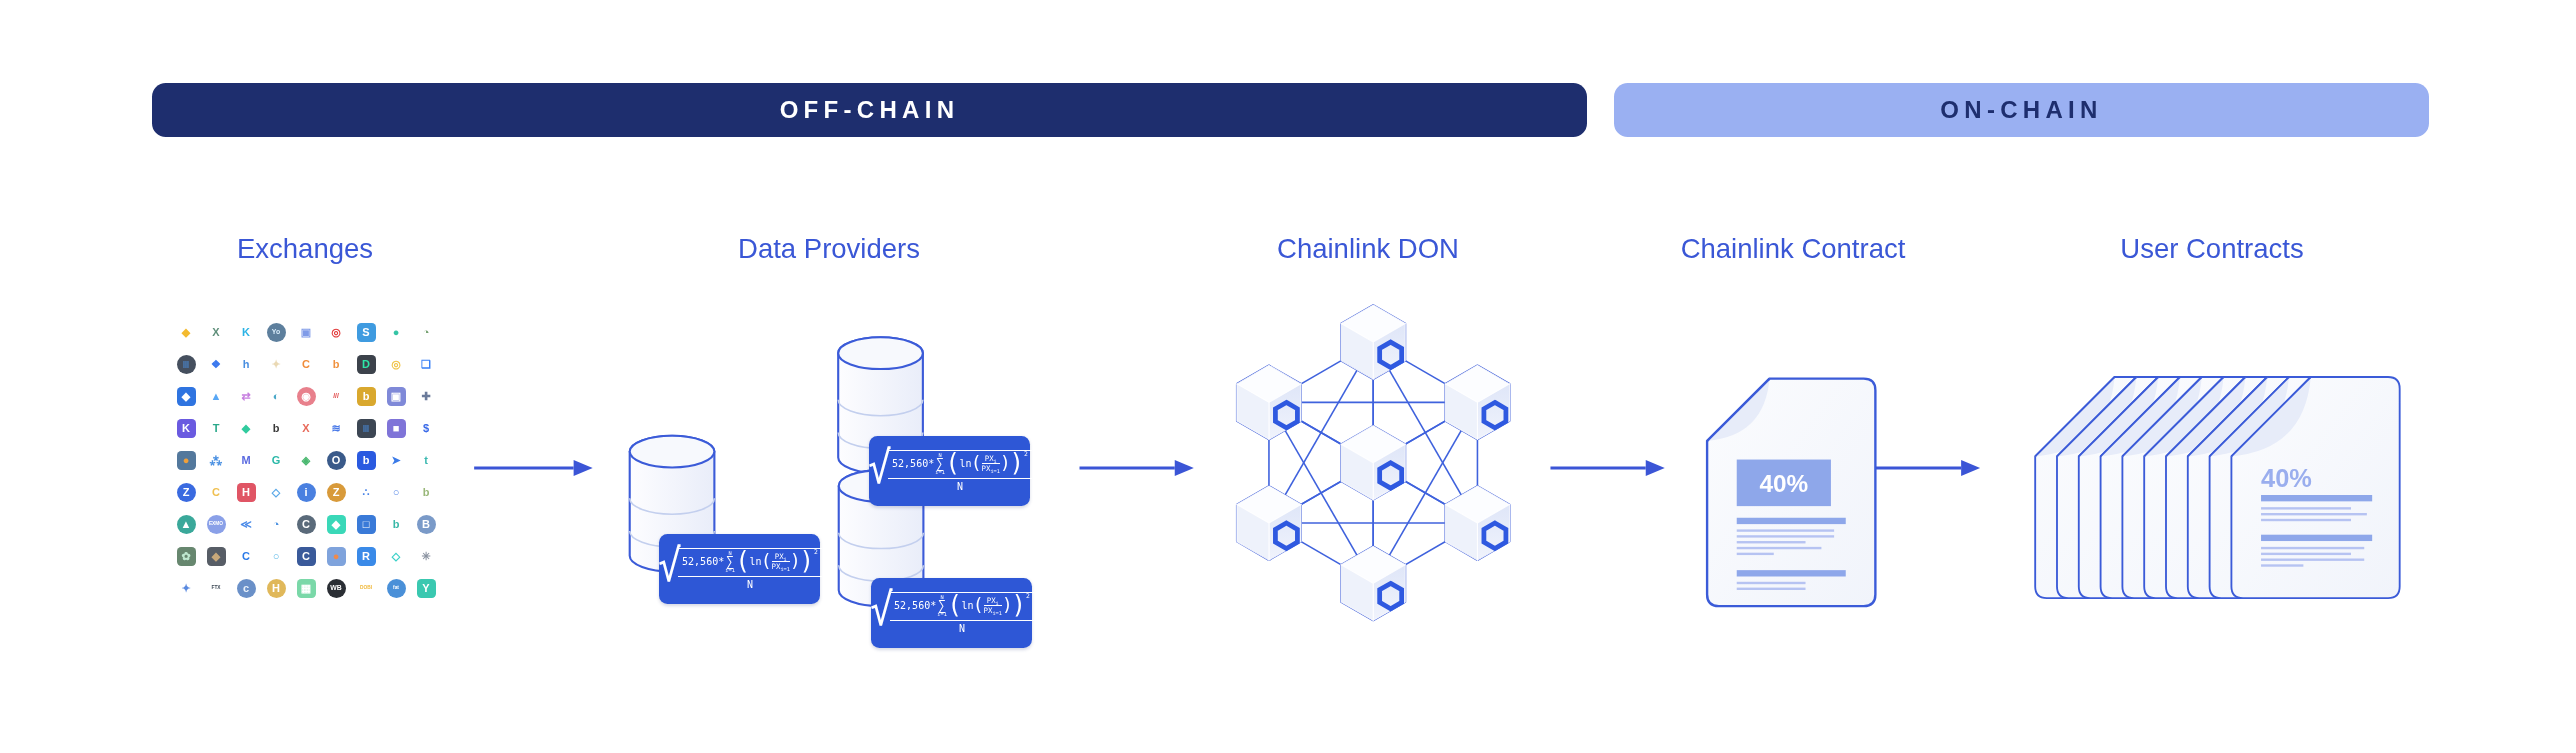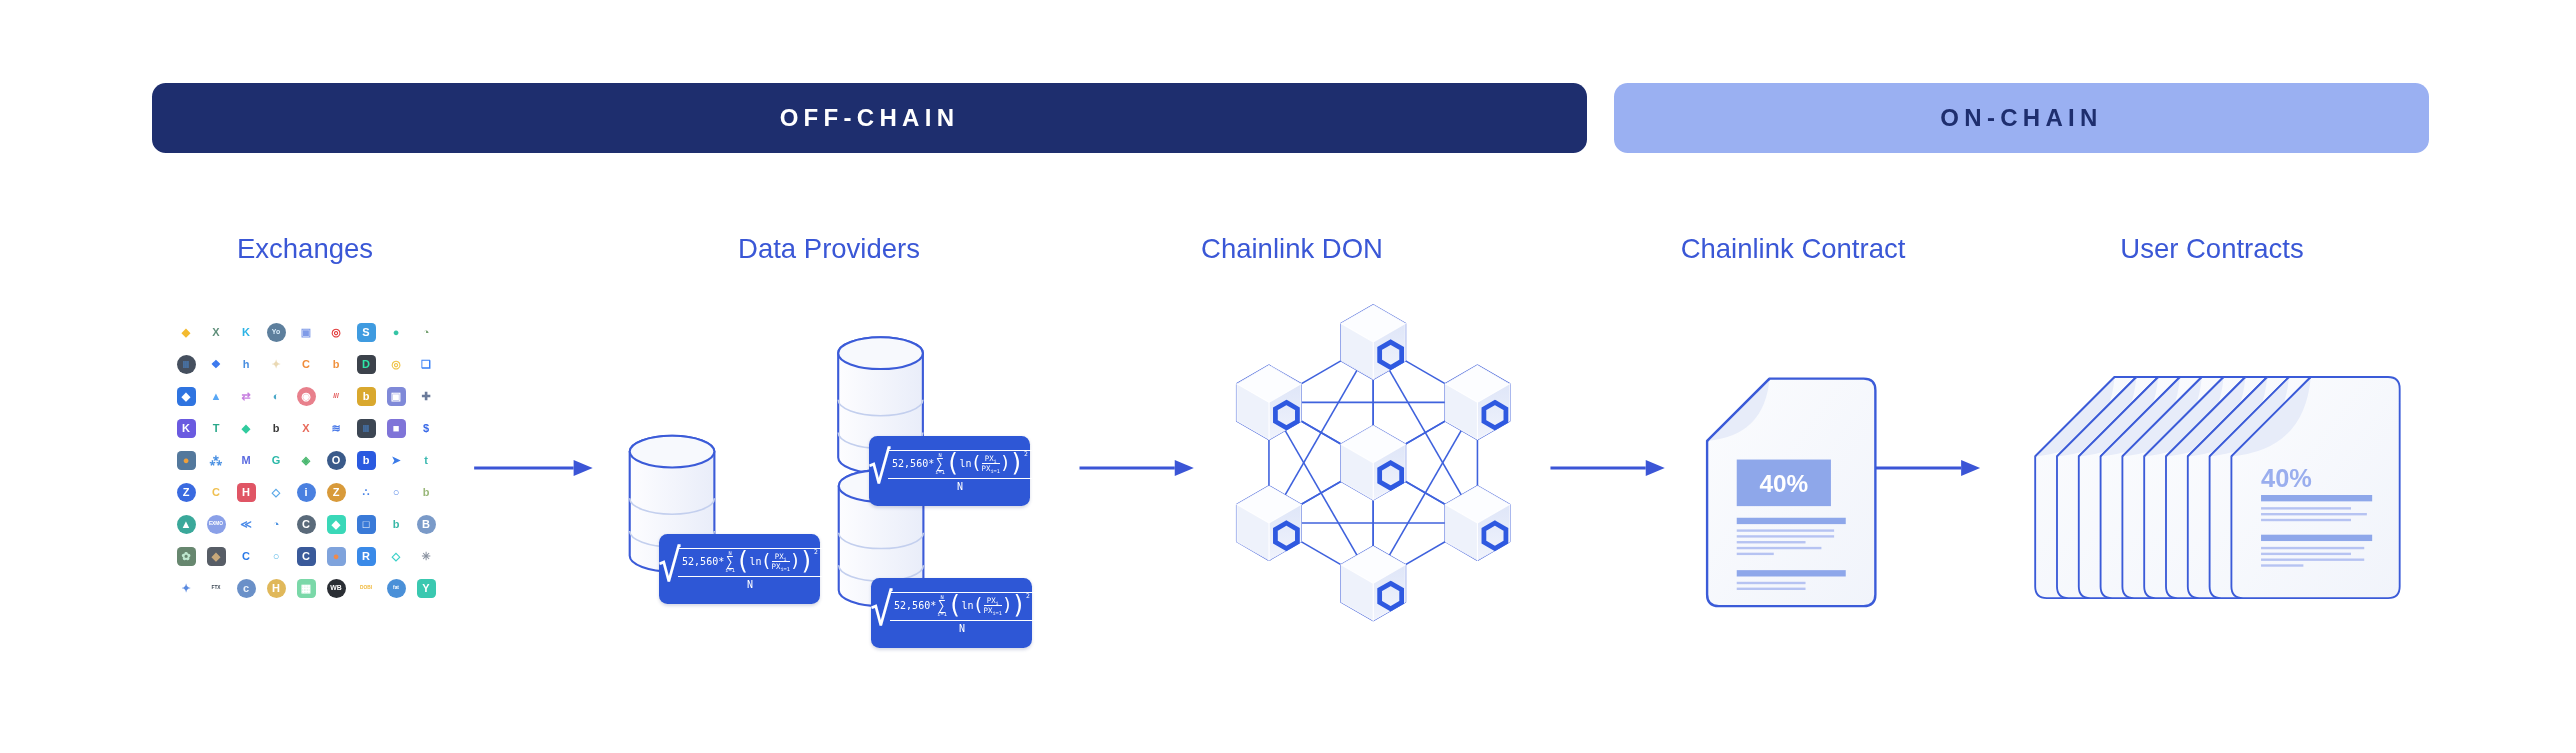--- a/index.html
+++ b/index.html
@@ -1,18 +1,18 @@
 <!DOCTYPE html>
 <html style="font-size:8.5px"><head>
 <meta charset="utf-8">
 <style>
   html,body{margin:0;padding:0;width:2576px;height:754px;background:#ffffff;
     font-family:"Liberation Sans",sans-serif;overflow:hidden;position:relative}
   #stage{position:absolute;left:0;top:0;width:2576px;height:754px}
-  .banner{position:absolute;top:83px;height:70px;border-radius:13.8px;display:flex;
+  .banner{position:absolute;top:83px;height:54px;border-radius:13.8px;display:flex;
     align-items:center;justify-content:center;font-size:24px;font-weight:700;letter-spacing:5.3px}
   #off-banner{left:152px;width:1435px;background:#1e2e6e;color:#ffffff}
   #on-banner{left:1614px;width:815px;background:#9ab0f2;color:#1e2e6e}
   .slabel{position:absolute;top:235px;transform:translateX(-50%);font-size:27.5px;font-weight:400;
     color:#3a57d6;white-space:nowrap;line-height:1}
   #art{position:absolute;left:0;top:0}
   #xgrid{position:absolute;left:171px;top:316px;width:267px;display:grid;
     grid-template-columns:repeat(9,30px);grid-auto-rows:32px;place-items:center}
   .xicon{width:19px;height:19px;display:flex;align-items:center;justify-content:center;
     font-weight:700;line-height:1;text-align:center;overflow:hidden}
@@ -42,21 +42,21 @@
 
   <div class="banner" id="off-banner">
     <span>OFF-CHAIN</span>
   </div>
   <div class="banner" id="on-banner">
     <span>ON-CHAIN</span>
   </div>
 
   <div class="slabel" style="left:305px">Exchanges</div>
   <div class="slabel" style="left:829px">Data Providers</div>
-  <div class="slabel" style="left:1292px">Chainlink DON</div>
+  <div class="slabel" style="left:1368px">Chainlink DON</div>
   <div class="slabel" style="left:1793px">Chainlink Contract</div>
   <div class="slabel" style="left:2212px">User Contracts</div>
 
   <svg id="art" width="2576" height="754" viewBox="0 0 4868 1424">
       <defs>
     <linearGradient id="dbg" x1="0" y1="0" x2="1" y2="0">
       <stop offset="0" stop-color="#fdfdff"></stop>
           <stop offset="1" stop-color="#e9edf9"></stop>
     </linearGradient>
     <linearGradient id="docg" x1="0" y1="0" x2="1" y2="1">

